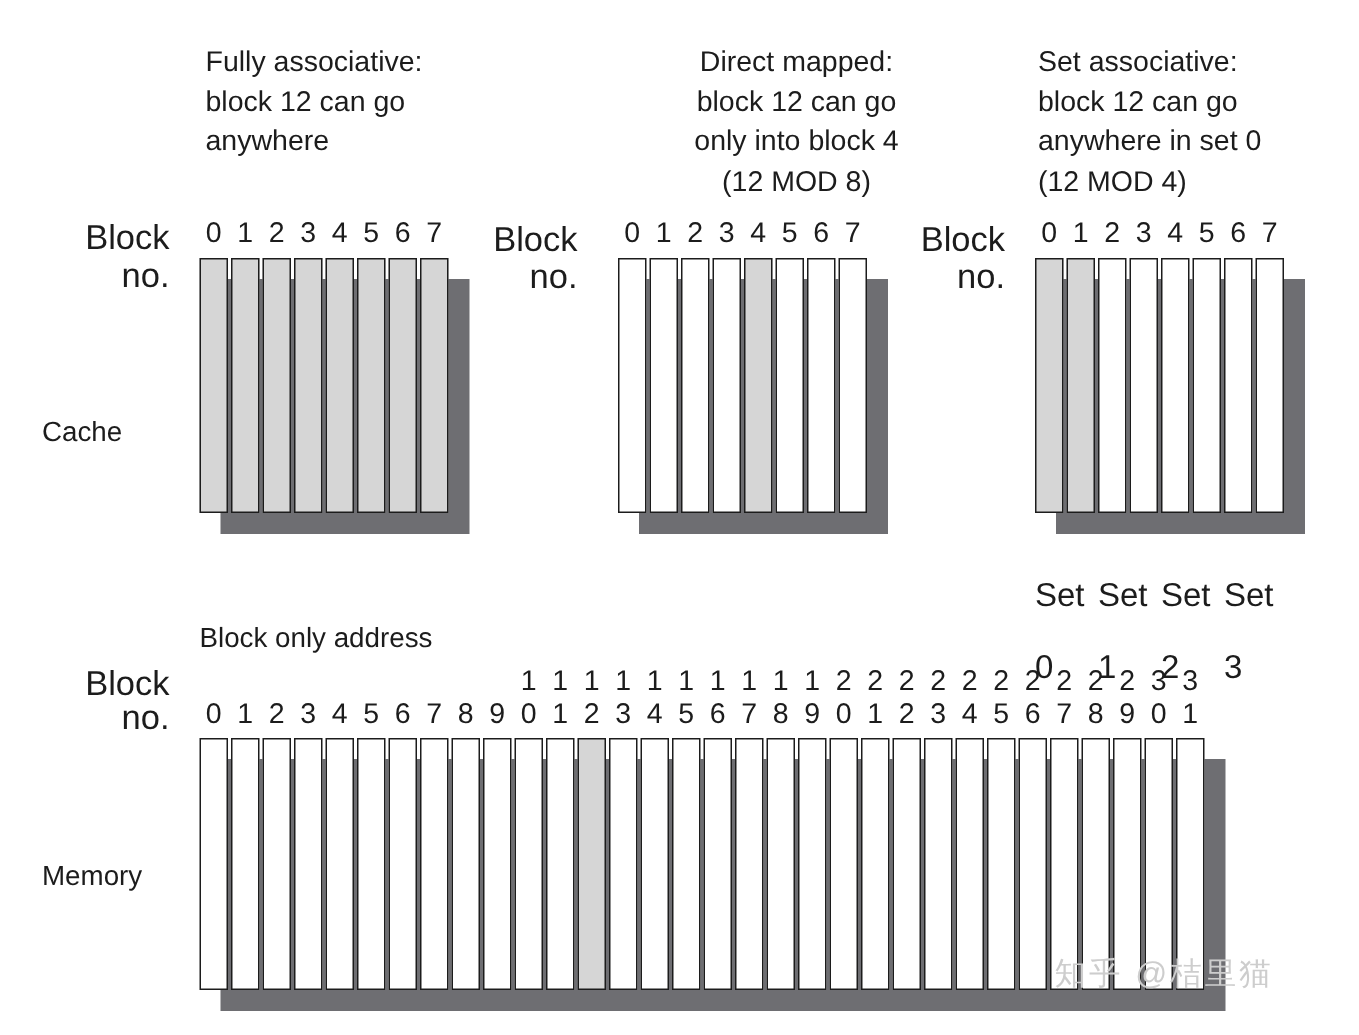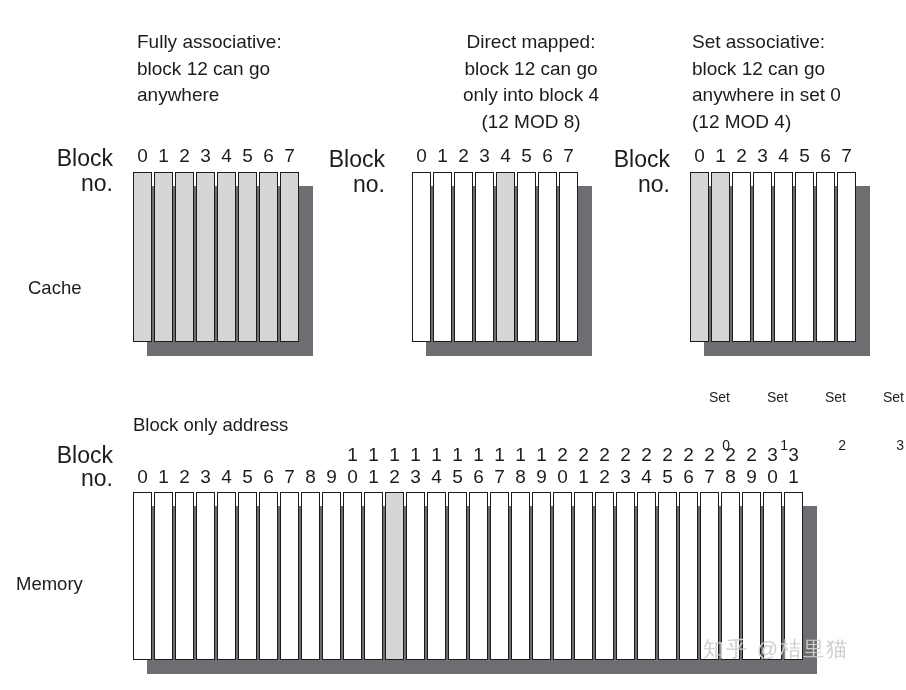--- a/index.html
+++ b/index.html
@@ -15,21 +15,21 @@
   .numrow .num{flex:0 0 19px;width:19px;text-align:center;}
   .blockrow{display:flex;gap:2px;z-index:2;}
   .blockrow .blk{
     flex:0 0 19px;width:19px;box-sizing:border-box;
     border:1.6px solid #1c1c1c;background:#ffffff;
   }
   .blockrow .blk.hl{background:var(--hl,#d6d6d6);}
   .cache-blocks{height:170px;}
   .mem-blocks{height:168px;}
   .shadow{background:var(--sh,#6e6e72);z-index:1;}
-  .setrow{display:flex;gap:18px;font-size:14px;line-height:24px;text-align:right;z-index:3;}
+  .setrow{display:flex;gap:2px;font-size:22px;line-height:24px;text-align:left;z-index:3;}
   .setrow .setcell{flex:0 0 40px;width:40px;white-space:pre-line;}
   .watermark{
     font-size:21px;letter-spacing:2px;color:var(--wm,#cdcdcd);
     z-index:10;white-space:nowrap;
   }
 </style>
 </head>
 <body style="color: rgb(28, 28, 28);">
 
 <div class="abs title" style="left:137px;top:29px;width:230px;">Fully associative:
@@ -130,21 +130,21 @@
     <div>Set</div>
     <div>2</div>
   </div>
   <div class="setcell">
     <div>Set</div>
     <div>3</div>
   </div>
 </div>
 
 <div class="abs caption" style="left:28px;top:254px;margin-top:23px;">Cache</div>
-<div class="abs caption" style="left:16px;top:573px;">Memory</div>
+<div class="abs caption" style="left:28px;top:573px;">Memory</div>
 
 <div class="abs caption" style="left:133px;top:414px;">Block only address</div>
 <div class="abs rowlabel" style="left:53px;top:444px;line-height:23px;">Block
 no.</div>
 
 <div class="abs numrow" style="left:133px;top:444px;width:670px;">
     <span class="num"></span>
     <span class="num"></span>
     <span class="num"></span>
     <span class="num"></span>

